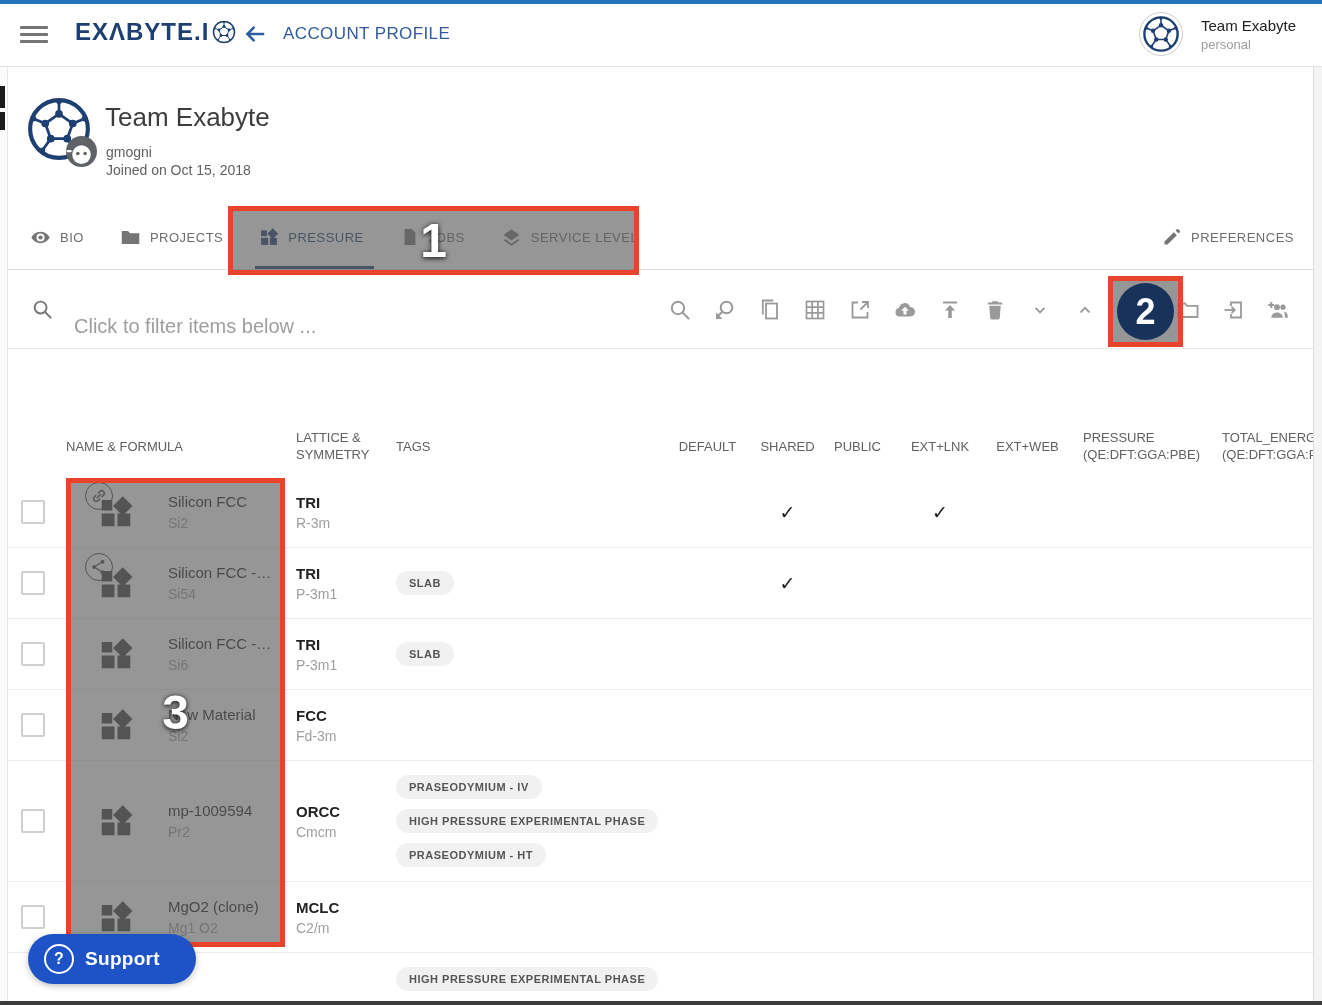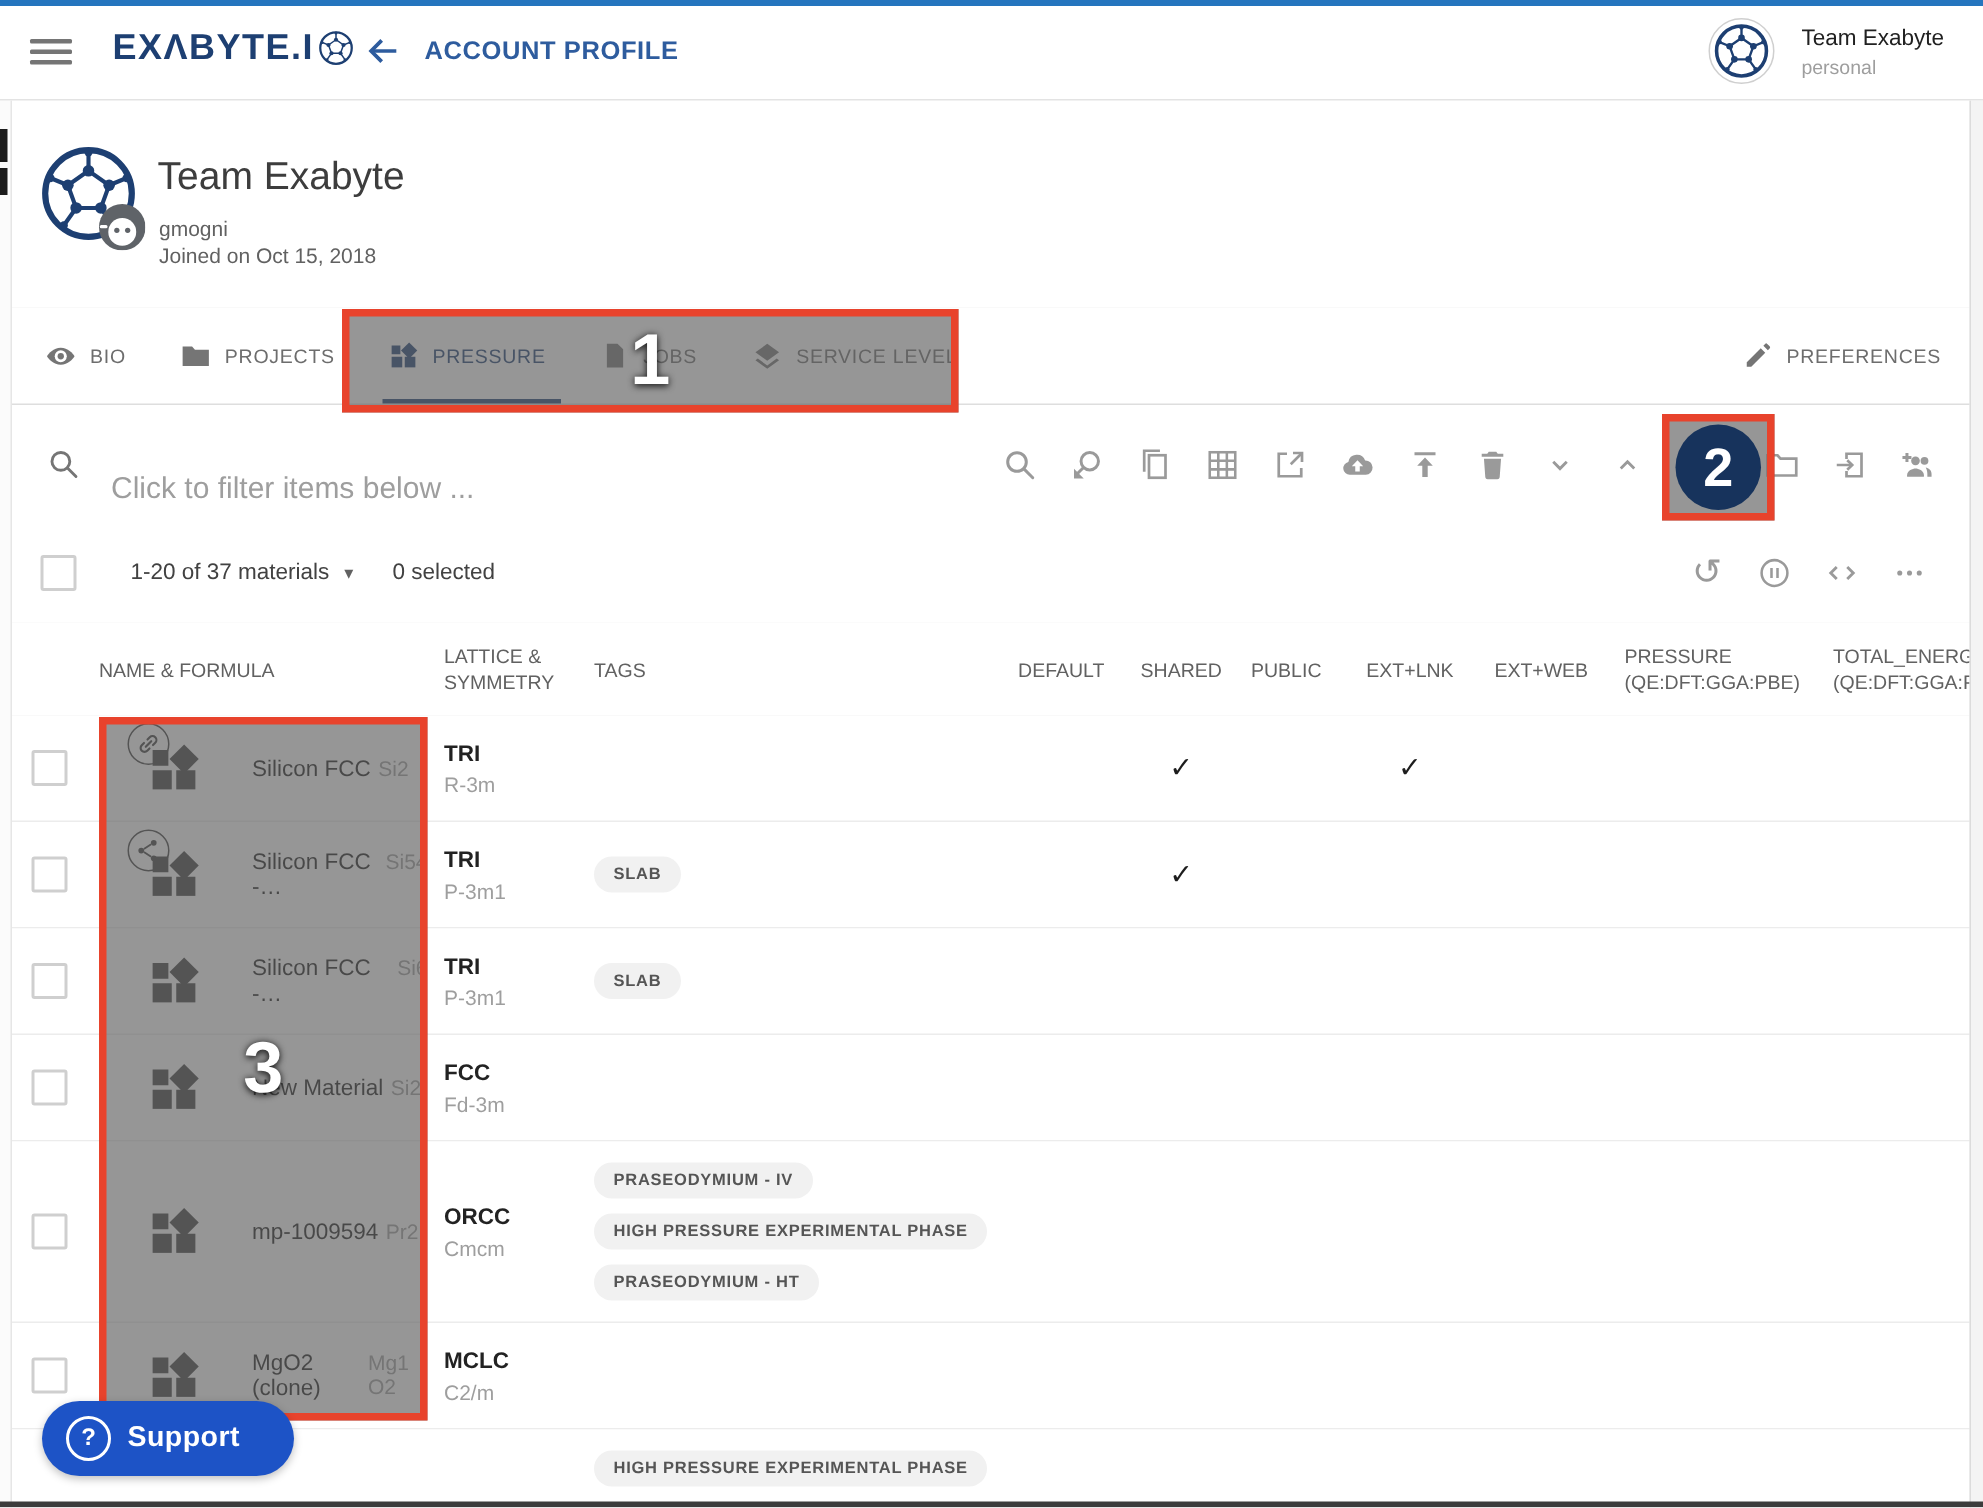--- a/index.html
+++ b/index.html
@@ -8,21 +8,21 @@
   svg.ic{display:block;}
 
   
   .blue-strip{position:absolute;top:0;left:0;right:0;height:4px;background:#2575be;z-index:6;}
   .topbar{position:absolute;top:4px;left:0;right:0;height:62px;background:#fff;border-bottom:1px solid #e3e3e3;z-index:5;}
   .hamburger{position:absolute;left:20px;top:18px;width:28px;height:26px;cursor:pointer;}
   .hamburger span{display:block;height:3px;background:#757575;margin:4px 0;border-radius:1px;}
   .logo{position:absolute;left:75px;top:14px;display:flex;align-items:center;gap:3px;
         font-size:24px;font-weight:bold;letter-spacing:1px;color:#1d3f72;}
   .back-btn{position:absolute;left:242px;top:17px;width:26px;height:26px;color:#2e5c9e;cursor:pointer;}
-  .page-title{position:absolute;left:283px;top:20px;font-size:17px;font-weight:700;letter-spacing:.4px;color:#2e5c9e;}
+  .page-title{position:absolute;left:283px;top:20px;font-size:17px;font-weight:400;letter-spacing:.4px;color:#2e5c9e;}
   .user-chip{position:absolute;right:26px;top:8px;display:flex;align-items:center;gap:18px;cursor:pointer;}
   .user-avatar{width:42px;height:42px;border-radius:50%;border:1px solid #cfcfcf;color:#1d3f72;
                display:flex;align-items:center;justify-content:center;background:#fff;}
   .user-names{display:flex;flex-direction:column;gap:3px;}
   .user-name{font-size:15px;color:#212121;}
   .user-type{font-size:13px;color:#9e9e9e;}
 
   
   .profile-sec{position:absolute;top:66px;left:0;right:8px;height:139px;background:#fff;border-bottom:1px solid #e8e8e8;}
   .profile-avatar{position:absolute;left:26px;top:30px;width:66px;height:66px;color:#1d3f72;}
@@ -84,21 +84,21 @@
   .header-row{position:absolute;top:415px;left:0;right:8px;height:62px;background:#fff;border-bottom:1px solid #e0e0e0;
               display:flex;align-items:center;font-size:13px;color:#616161;}
   .hcell{line-height:17px;}
   .hc-center{text-align:right;}
 
   .rows-wrap{position:absolute;top:477px;left:0;right:8px;bottom:4px;overflow:hidden;background:#fff;}
   .trow{display:flex;min-height:70px;border-bottom:1px solid #ececec;background:#fff;}
   .mat-wrap{position:relative;margin-left:32px;width:36px;height:36px;color:#3f3f3f;}
   .badge{position:absolute;left:-13px;top:-12px;width:26px;height:26px;border:1.5px solid #3f3f3f;border-radius:50%;
          display:flex;align-items:center;justify-content:center;color:#3f3f3f;background:transparent;}
-  .name-text{margin-left:34px;display:flex;flex-direction:row;gap:5px;}
+  .name-text{margin-left:34px;display:flex;flex-direction:column;gap:5px;}
   .nm{font-size:15px;color:#1d1d1d;cursor:pointer;}
   .fm{font-size:14px;color:#9e9e9e;}
   .lat{font-size:15px;font-weight:700;color:#222;}
   .sym{font-size:14px;color:#9e9e9e;}
   .tag{background:#f1f1f1;border-radius:12px;padding:6px 13px;font-size:11px;font-weight:bold;
        letter-spacing:.5px;color:#555;white-space:nowrap;}
   .check{font-size:19px;color:#1d1d1d;}
   .trow.partial .col-tags{justify-content:flex-start;padding-top:14px;}
 
   
@@ -415,39 +415,20 @@
         </svg>
       <svg class="ic fi">
           <use href="#i-exit"></use>
         </svg>
       <svg class="ic fi">
           <use href="#i-personadd"></use>
         </svg>
     </div>
   </div>
 
-  <div class="controls-row">
-    <span class="cbx controls-cbx"></span>
-    <span class="count-label">1-20 of 37 materials</span>
-    <span class="count-caret">▾</span>
-    <span class="selected-label">0 selected</span>
-    <span class="controls-spacer"></span>
-    <div class="control-icons">
-      <span class="ri txt">↺</span>
-      <svg class="ic ri">
-          <use href="#i-pausecircle"></use>
-        </svg>
-      <svg class="ic ri">
-          <use href="#i-code"></use>
-        </svg>
-      <svg class="ic ri">
-          <use href="#i-more"></use>
-        </svg>
-    </div>
-  </div>
 
   <div class="header-row">
     <div class="cell col-check"></div>
     <div class="cell col-name hcell hc-center">
       <div>NAME &amp; FORMULA</div>
     </div>
     <div class="cell col-lattice hcell" style="gap:0;">
       <div>LATTICE &amp;</div>
         <div>SYMMETRY</div>
     </div>

